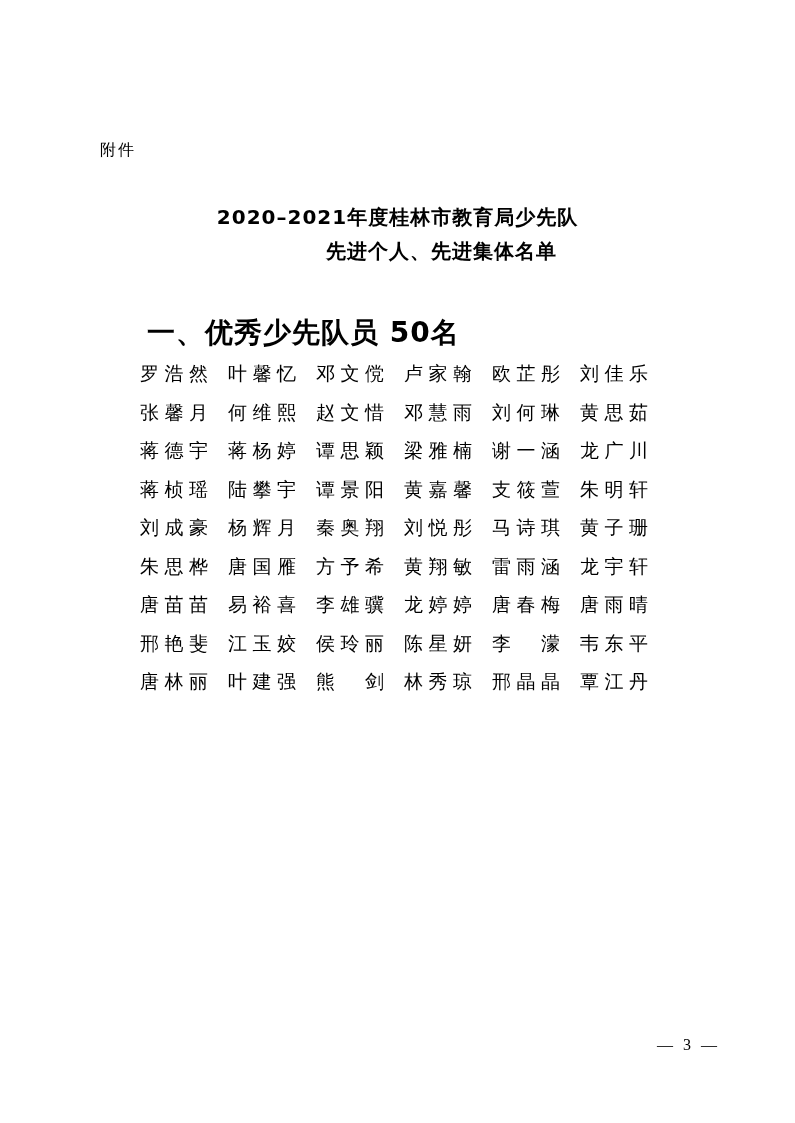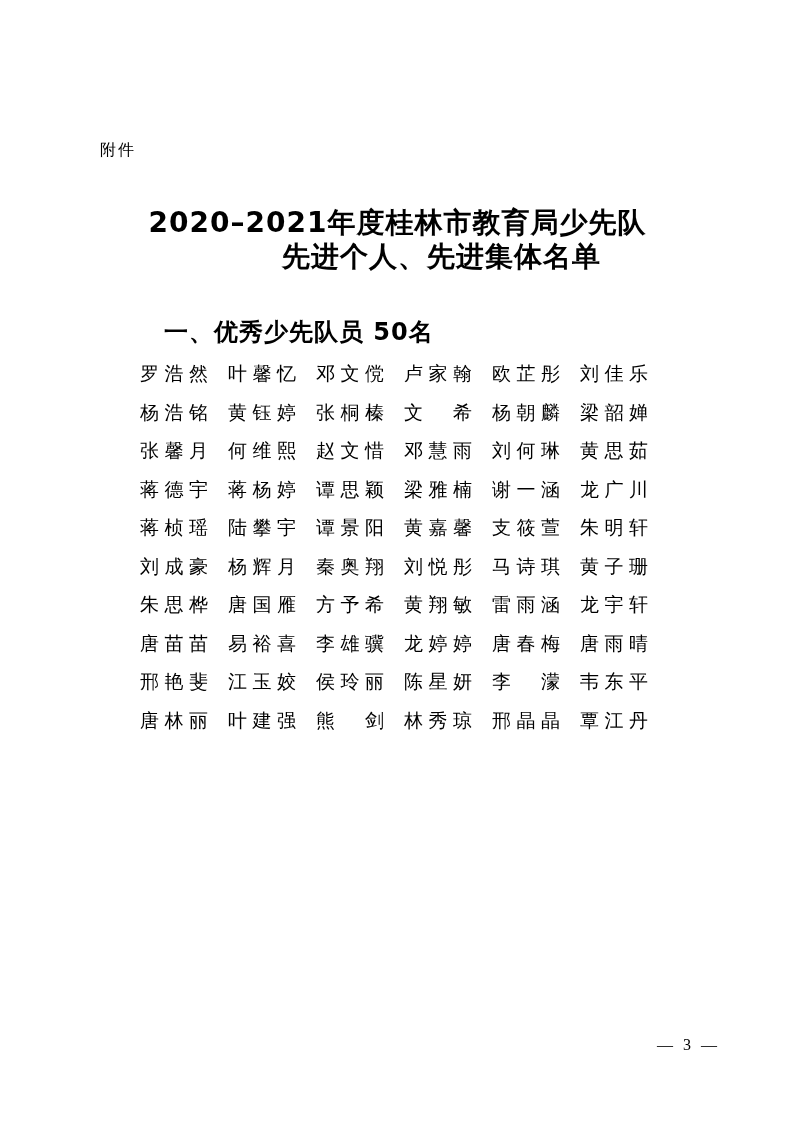--- a/index.html
+++ b/index.html
@@ -28,38 +28,38 @@
     font-family: "Liberation Serif", "DejaVu Serif", serif;
     letter-spacing: 2px;
   }
   .doc-title {
     position: absolute;
     left: 0;
     width: 100%;
     text-align: center;
     font-family: "DejaVu Sans", "Liberation Sans", sans-serif;
     font-weight: bold;
-    font-size: 28px;
+    font-size: 20px;
     letter-spacing: 1px;
   }
   .doc-title.line1 { top: 204px; }
   .doc-title.line2 { top: 238px; margin-left: 44px; }
   .document-body {
     position: absolute;
     top: 310px;
     left: 140px;
     right: 110px;
   }
   .sec-heading {
     font-family: "DejaVu Sans", "Liberation Sans", sans-serif;
     font-weight: bold;
-    font-size: 24px;
+    font-size: 28px;
     line-height: 45px;
     height: 45px;
-    margin-left: 24px;
+    margin-left: 7px;
     letter-spacing: 1px;
     white-space: nowrap;
   }
   .name-row {
     height: 38.5px;
     line-height: 38.5px;
     white-space: nowrap;
   }
   .name-cell {
     display: inline-block;
@@ -88,21 +88,20 @@
 
   <div class="attachment-label">附件</div>
 
   <div class="doc-title line1">2020–2021年度桂林市教育局少先队</div>
 
   <div class="doc-title line2">先进个人、先进集体名单</div>
 
   <div class="document-body">
       <div class="sec-heading">一、优秀少先队员 50名</div>
       <div class="name-row"><span class="name-cell">罗浩然</span><span class="name-cell">叶馨忆</span><span class="name-cell">邓文傥</span><span class="name-cell">卢家翰</span><span class="name-cell">欧芷彤</span><span class="name-cell">刘佳乐</span></div>
-      <div class="name-row"><span class="name-cell">杨浩铭</span><span class="name-cell">黄钰婷</span><span class="name-cell">张桐榛</span><span class="name-cell">文希</span><span class="name-cell">杨朝麟</span><span class="name-cell">梁韶婵</span></div>
       <div class="name-row"><span class="name-cell">张馨月</span><span class="name-cell">何维熙</span><span class="name-cell">赵文惜</span><span class="name-cell">邓慧雨</span><span class="name-cell">刘何琳</span><span class="name-cell">黄思茹</span></div>
       <div class="name-row"><span class="name-cell">蒋德宇</span><span class="name-cell">蒋杨婷</span><span class="name-cell">谭思颖</span><span class="name-cell">梁雅楠</span><span class="name-cell">谢一涵</span><span class="name-cell">龙广川</span></div>
       <div class="name-row"><span class="name-cell">蒋桢瑶</span><span class="name-cell">陆攀宇</span><span class="name-cell">谭景阳</span><span class="name-cell">黄嘉馨</span><span class="name-cell">支筱萱</span><span class="name-cell">朱明轩</span></div>
       <div class="name-row"><span class="name-cell">刘成豪</span><span class="name-cell">杨辉月</span><span class="name-cell">秦奥翔</span><span class="name-cell">刘悦彤</span><span class="name-cell">马诗琪</span><span class="name-cell">黄子珊</span></div>
       <div class="name-row"><span class="name-cell">朱思桦</span><span class="name-cell">唐国雁</span><span class="name-cell">方予希</span><span class="name-cell">黄翔敏</span><span class="name-cell">雷雨涵</span><span class="name-cell">龙宇轩</span></div>
       <div class="name-row"><span class="name-cell">唐苗苗</span><span class="name-cell">易裕喜</span><span class="name-cell">李雄骥</span><span class="name-cell">龙婷婷</span><span class="name-cell">唐春梅</span><span class="name-cell">唐雨晴</span></div>
       <div class="name-row"><span class="name-cell">邢艳斐</span><span class="name-cell">江玉姣</span><span class="name-cell">侯玲丽</span><span class="name-cell">陈星妍</span><span class="name-cell">李濛</span><span class="name-cell">韦东平</span></div>
       <div class="name-row"><span class="name-cell">唐林丽</span><span class="name-cell">叶建强</span><span class="name-cell">熊剑</span><span class="name-cell">林秀琼</span><span class="name-cell">邢晶晶</span><span class="name-cell">覃江丹</span></div>
     </div>
 

